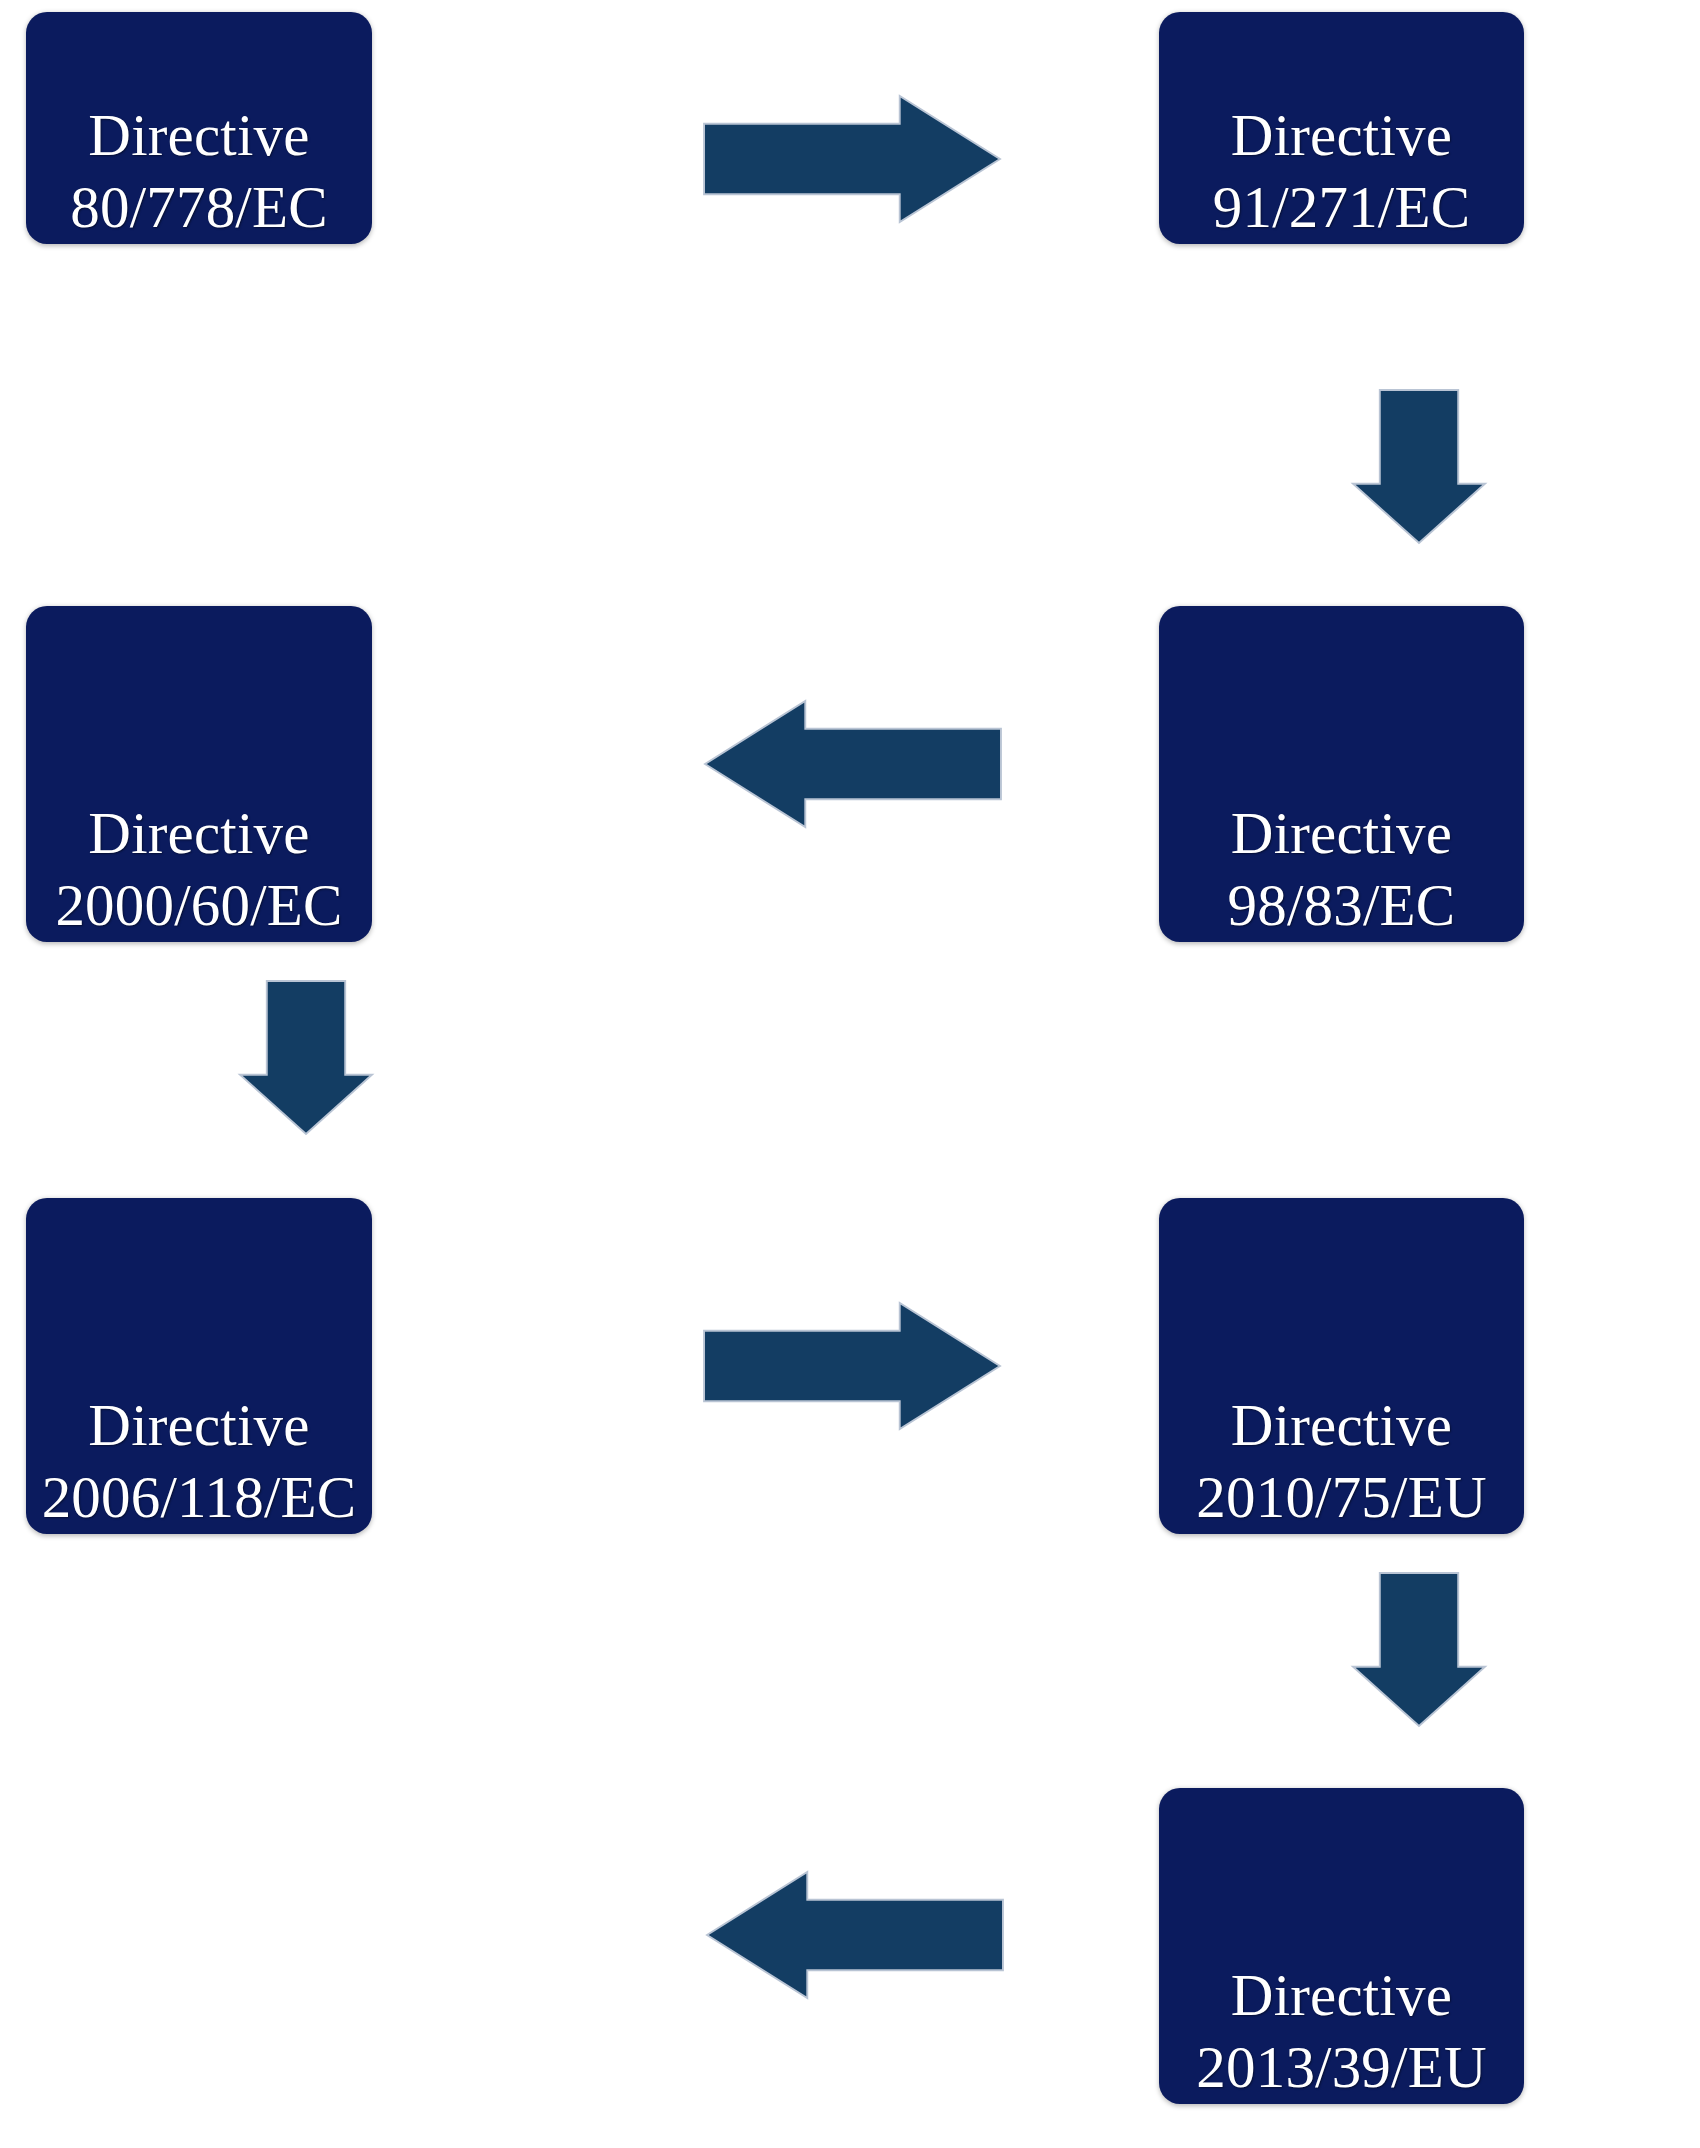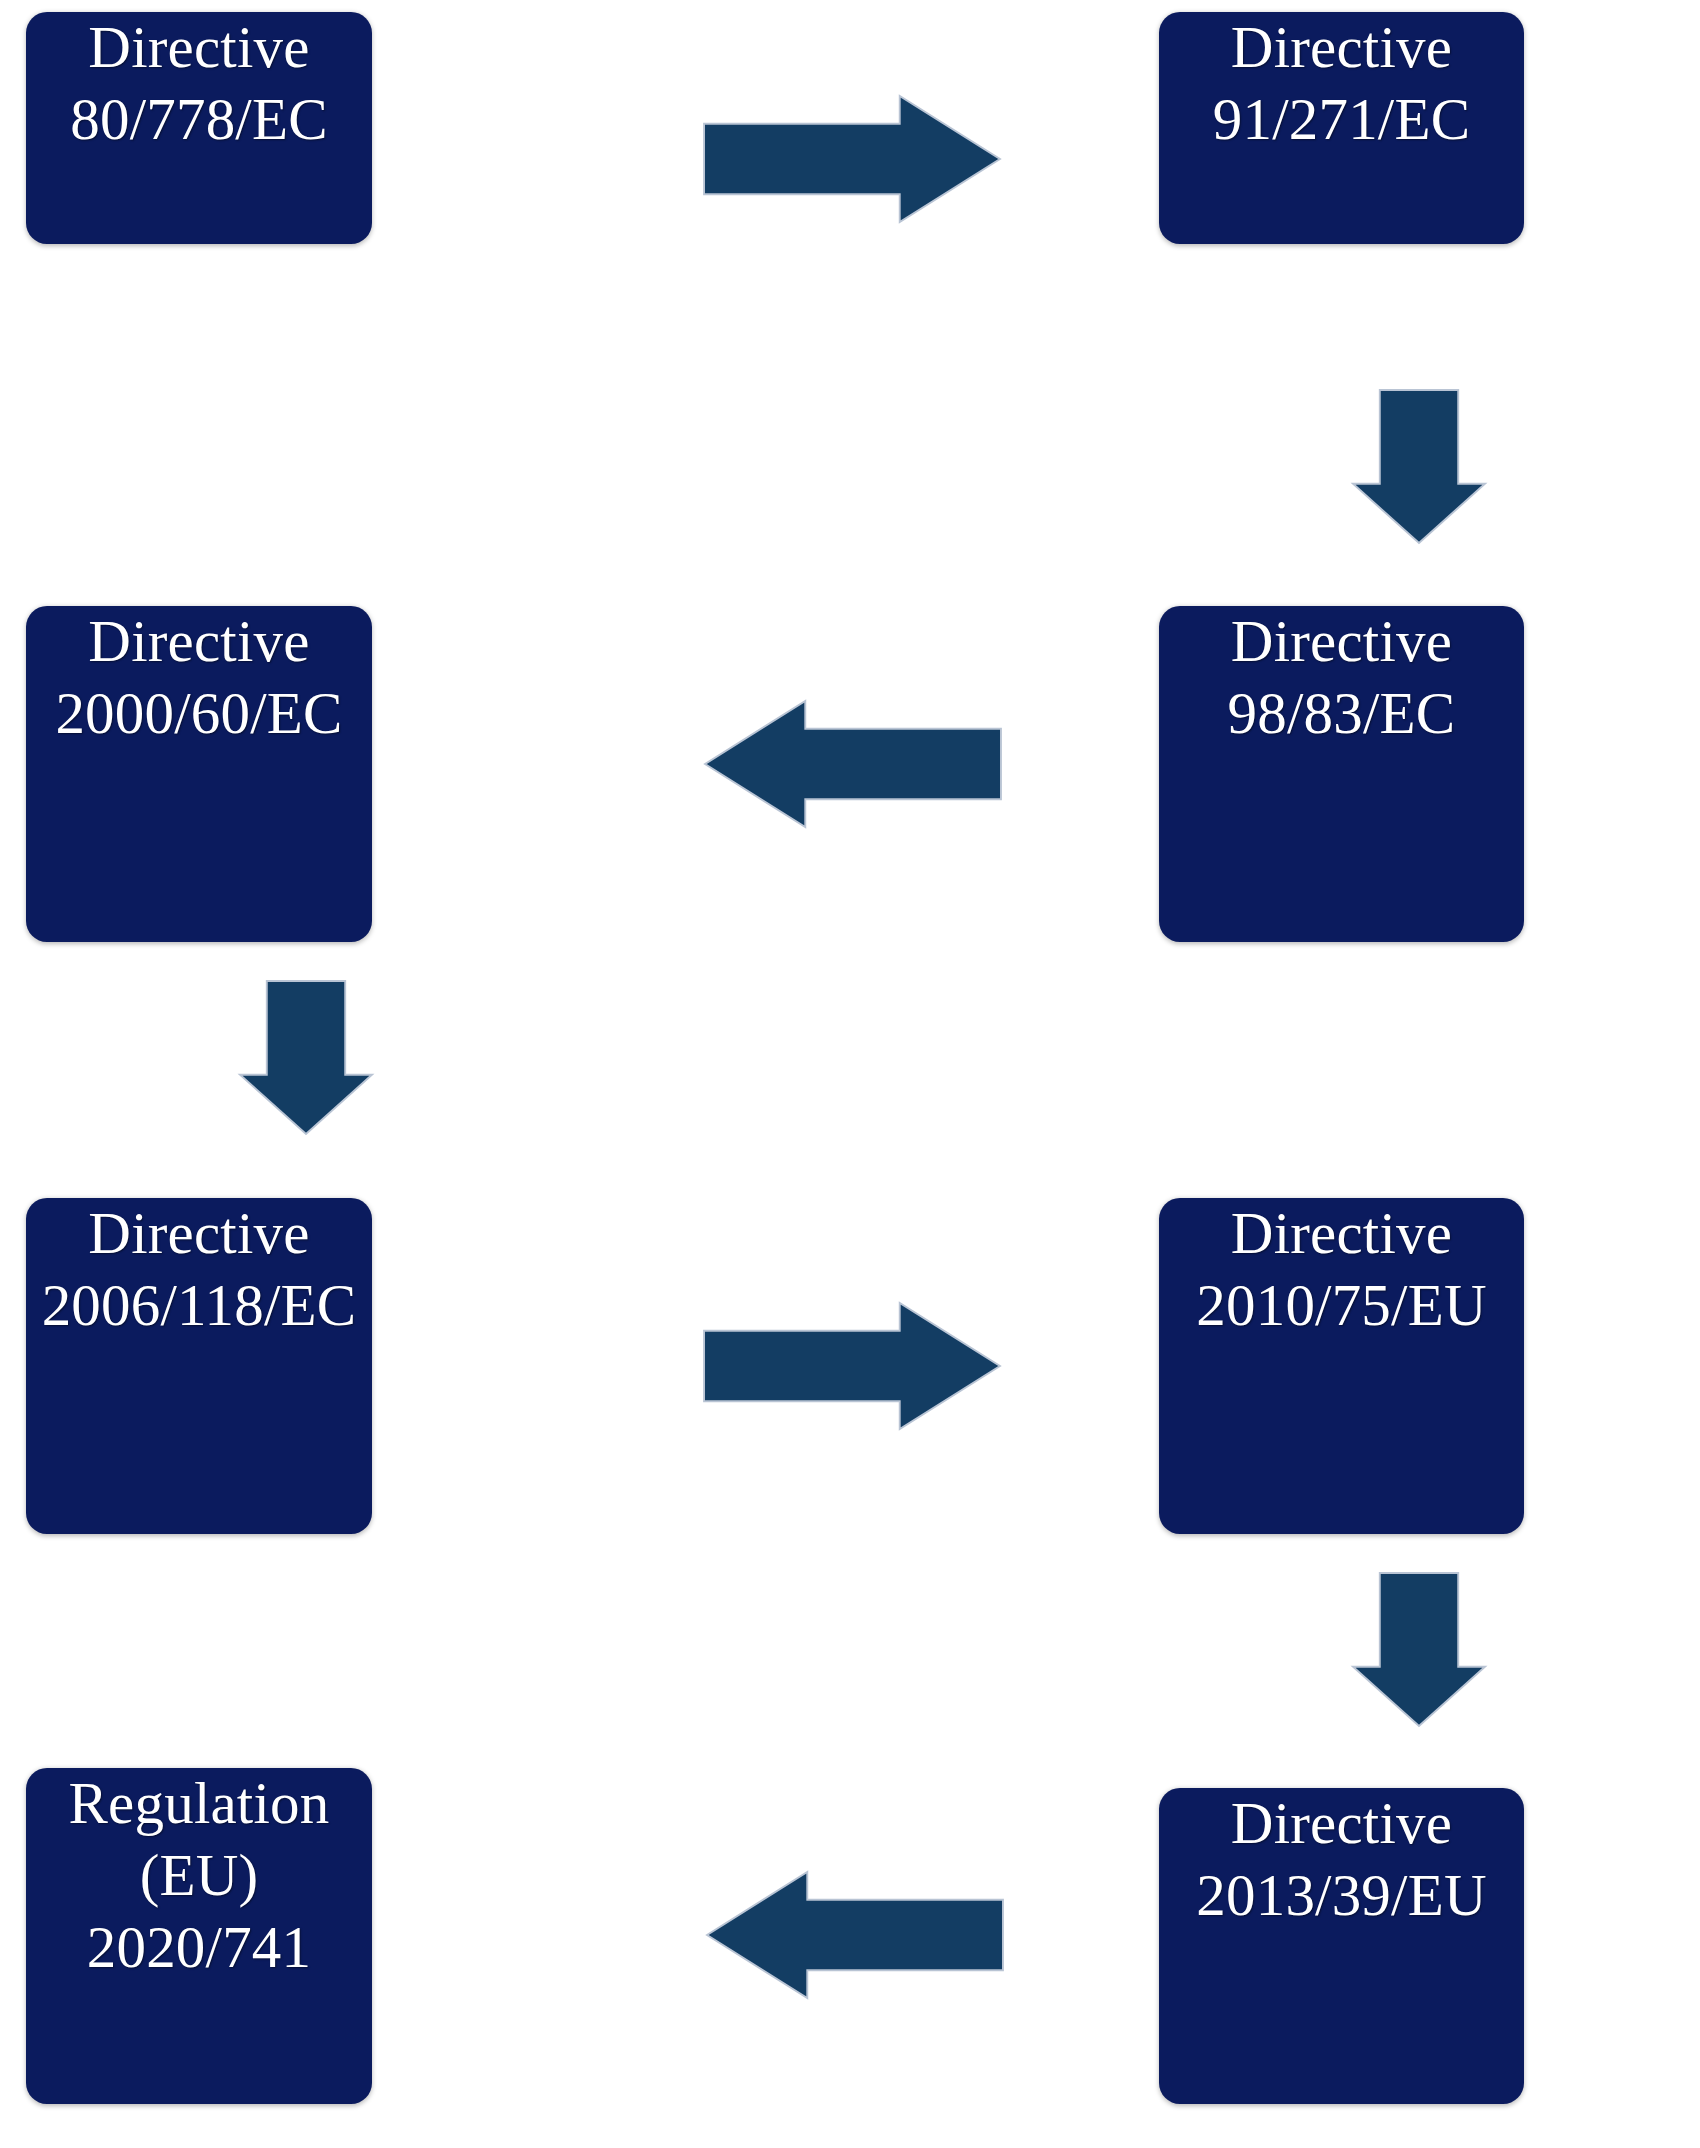--- a/index.html
+++ b/index.html
@@ -19,21 +19,21 @@
     overflow: hidden;
   }
 
   
   .node {
     position: absolute;
     background: #0B1B5E;
     border-radius: 21px;
     box-shadow: 0 1.9px 4.8px rgba(0,0,0,0.28);
     display: flex;
-    align-items: flex-start;
+    align-items: flex-end;
     justify-content: center;
     box-sizing: border-box;
     padding: 0 9.6px;
   }
   .node-label {
     color: #FFFFFF;
     font-family: "Liberation Serif", "DejaVu Serif", serif;
     font-size: 59px;
     line-height: 1.22;
     text-align: center;
@@ -120,24 +120,20 @@
     <span class="node-label">Directive
 2010/75/EU</span>
   </div>
 
   <div class="arrow" style="left:1353px; top:1573px; width:132px; height:153px;">
     <svg width="132" height="153" viewBox="0 0 138 160" aria-hidden="true">
       <polygon class="arrow-shape" points="28,0 110,0 110,98 138,98 69,160 0,98 28,98"></polygon>
     </svg>
   </div>
 
-  <div class="node" style="left:26px; top:1768px; width:346px; height:336px;">
-    <span class="node-label">Regulation
-(EU) 2020/741</span>
-  </div>
 
   <div class="arrow" style="left:707px; top:1872px; width:296px; height:126px;">
     <svg width="296" height="126" viewBox="0 0 310 132" aria-hidden="true">
       <polygon class="arrow-shape" points="310,29 105,29 105,0 0,66 105,132 105,103 310,103"></polygon>
     </svg>
   </div>
 
   <div class="node" style="left:1159px; top:1788px; width:365px; height:316px;">
     <span class="node-label">Directive
 2013/39/EU</span>

